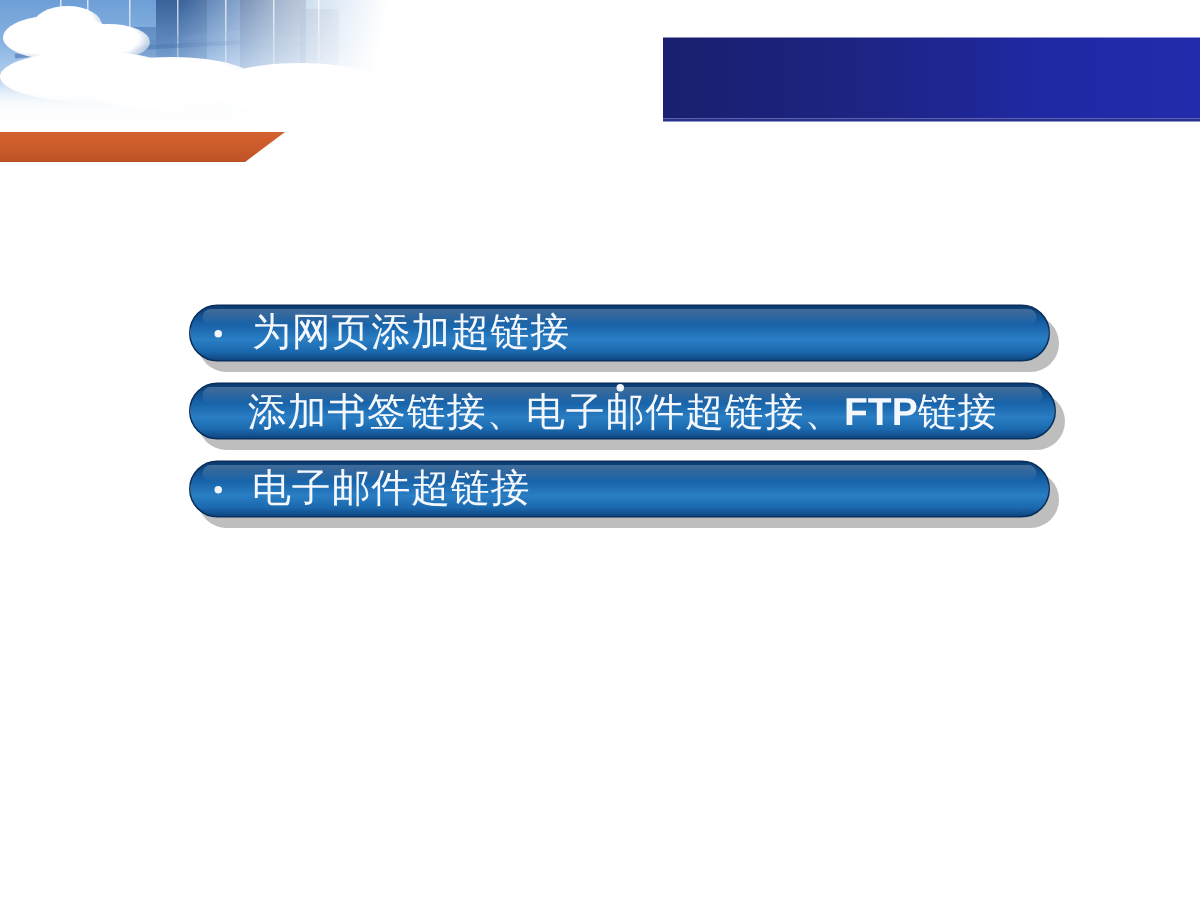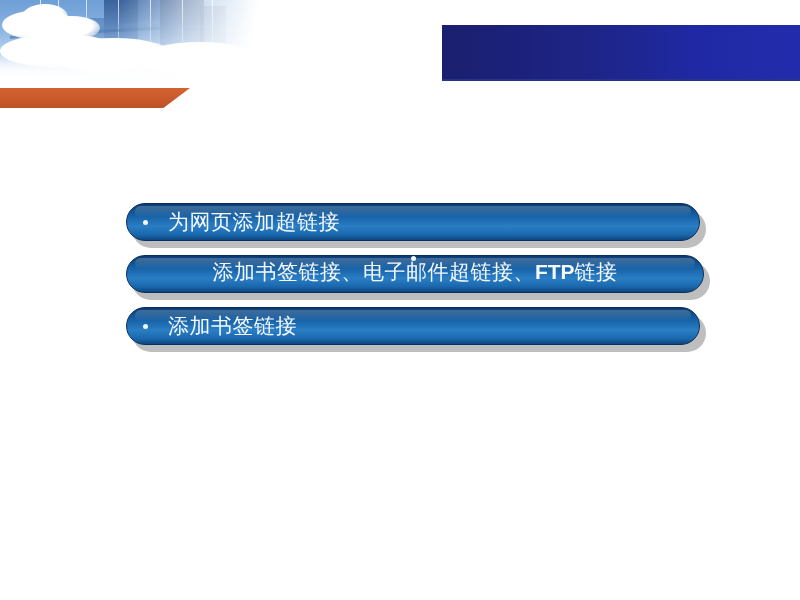--- a/index.html
+++ b/index.html
@@ -184,21 +184,21 @@
     background: #f2f6fb;
     margin-left: 16px;
     margin-right: 20px;
     z-index: 2;
   }
   .bar-text {
     position: relative;
     z-index: 2;
     color: #f4f8fd;
     font-family: "DejaVu Serif", "Liberation Serif", serif;
-    font-size: 21px;
+    font-size: 26px;
     line-height: 1;
     letter-spacing: .5px;
     white-space: nowrap;
   }
   .bar-text .latin {
     font-family: "Liberation Sans", sans-serif;
     font-weight: bold;
     letter-spacing: 0;
   }
   .bar-1 .bar, .bar-1 .bar-shadow { width: 574px; }
@@ -262,19 +262,19 @@
       <div class="bar">
         <span class="bullet-dot"></span>
         <span class="bar-text"><span>添加书签链接、电子邮件超链接、</span><span class="latin">FTP</span><span>链接</span></span>
       </div>
     </div>
 
     <div class="bar-wrap bar-3">
       <div class="bar-shadow"></div>
       <div class="bar">
         <span class="bullet-dot"></span>
-        <span class="bar-text"><span>添加书签链接</span></span>
+        <span class="bar-text"><span>电子邮件超链接</span></span>
       </div>
     </div>
 
   </div>
 
 </div>
 
 </body></html>

